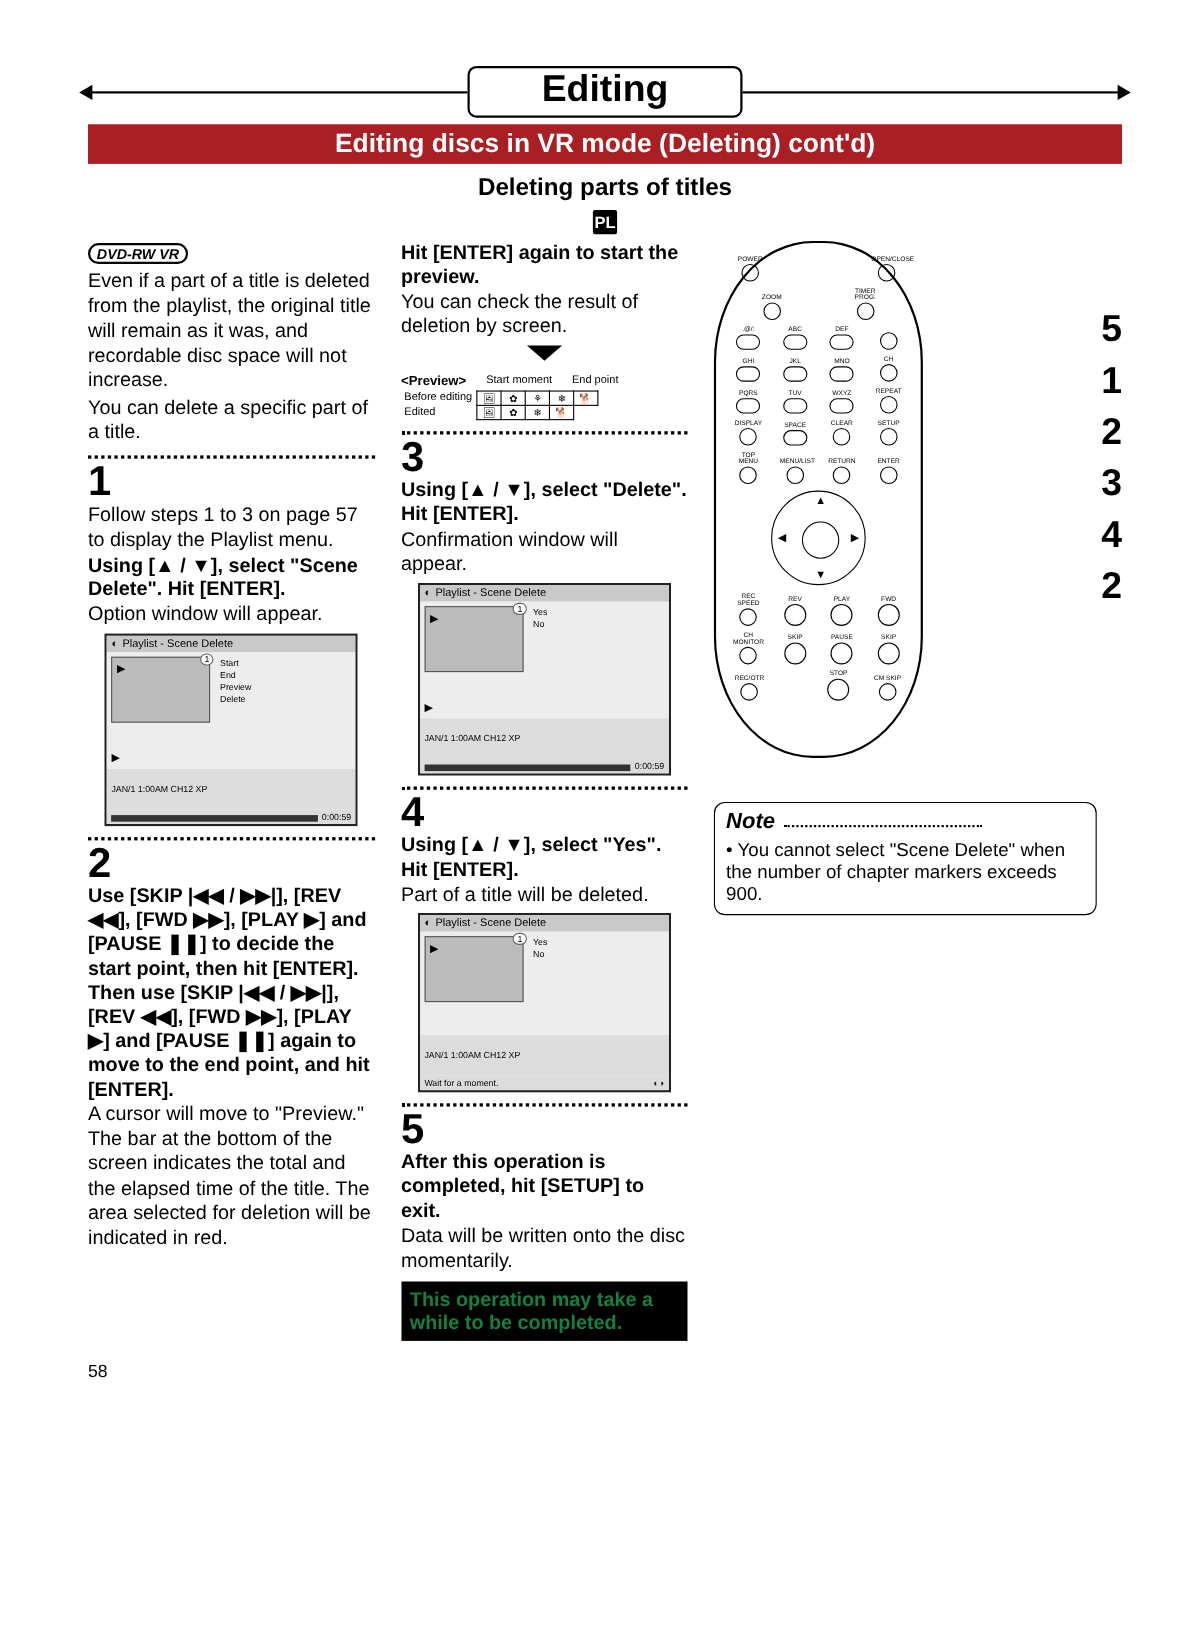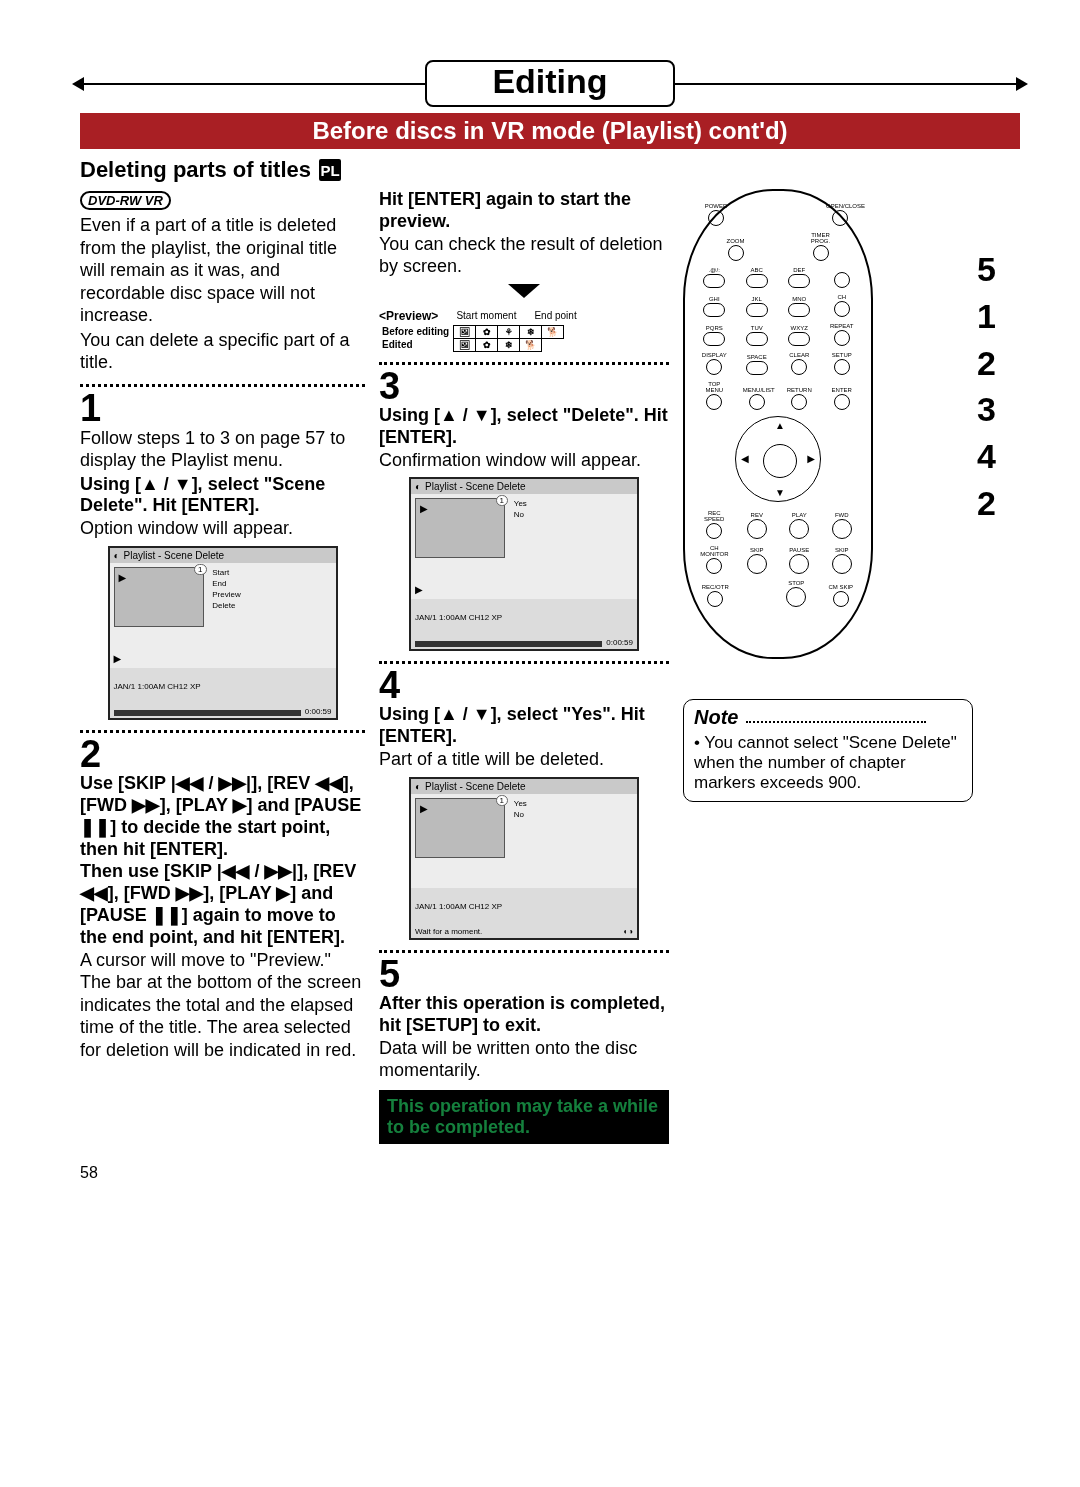--- a/index.html
+++ b/index.html
@@ -56,31 +56,32 @@
     padding: 4px 0;
     margin-bottom: 8px;
   }
   .subsection {
     font-weight: bold;
     font-size: 22px;
     display: flex;
     align-items: center;
     gap: 8px;
     margin-bottom: 6px;
+    flex-direction: column;
   }
   .subsection-icon {
     width: 22px; height: 22px;
     background: #000; color: #fff;
     border-radius: 2px;
     display: inline-flex; align-items: center; justify-content: center;
     font-size: 15px; font-weight: bold;
   }
   .columns {
     display: flex;
-    gap: 14px;
+    gap: 24px;
   }
   .col { flex: 1 1 0; }
   .col-left { max-width: 285px; }
   .col-mid { max-width: 290px; }
   .col-right { display:flex; gap:4px; align-items:flex-start; }
   .dvd-badge {
     display:inline-block;
     font-style: italic;
     border: 2px solid #000; border-radius: 10px;
     padding: 0 6px; font-size: 13px; font-weight: bold;
@@ -106,21 +107,21 @@
   }
   .screen-body { padding: 4px; background:#ededed; }
   .thumb { width: 90px; height: 60px; background:#bbb; border:1px solid #555; display:inline-block; vertical-align:top; position:relative; }
   .thumb::after { content:"▶"; position:absolute; left:4px; top:4px; font-size:10px; }
   .bubble { font-size:8px; position:absolute; right:-4px; top:-4px; background:#fff; border-radius:8px; padding:0 3px; border:1px solid #666;}
   .opts { display:inline-block; margin-left:6px; vertical-align:top; }
   .opt { font-size:8px; padding:1px 0; }
   .screen-bottom { background:#dcdcdc; padding:2px 4px; font-size:8px; display:flex; justify-content:space-between;align-items:flex-end; }
   .screen-sub { background:#dcdcdc; padding:14px 4px; font-size:8px; display:flex; justify-content:space-between; }
   .preview-tbl { font-size:9px; border-collapse:collapse; margin-top:2px; }
-  .preview-tbl td { border:1px solid #000; padding:1px 3px; text-align:center; min-width:22px;font-weight:bold; }
+  .preview-tbl td { border:1px solid #000; padding:1px 3px; text-align:center; min-width:22px; }
   .preview-tbl td.lbl { border:none; text-align:left; padding-right:4px; font-size:10px; }
   .preview-hdg { font-size:12px; font-weight:bold; }
   .blackbox {
     background:#000; color:#15803d; font-weight:bold;
     padding:6px 8px; margin-top:8px;
   }
   .remote {
     width: 190px; height: 470px;
     border: 2px solid #000; border-radius: 90px/110px;
     padding: 12px 8px;
@@ -135,21 +136,21 @@
   .nav-ring { width:86px; height:86px; border:1px solid #000; border-radius:50%; margin:4px auto 8px; position:relative; }
   .nav-ring::after { content:""; position:absolute; width:32px; height:32px; border:1px solid #000; border-radius:50%; left:27px; top:27px; }
   .nav-arrow { position:absolute; font-size:10px; }
   .nav-up{top:3px;left:39px;} .nav-down{bottom:3px;left:39px;}
   .nav-left{left:5px;top:36px;} .nav-right{right:5px;top:36px;}
   .side-numbers {
     display:flex; flex-direction:column; font-size:34px; font-weight:bold; line-height:1.2; gap:6px;
   }
   .note-box {
     border:1.5px solid #000; border-radius:10px;
-    padding:8px 10px; font-size:17px; margin-top:40px; width: 290px;
+    padding:8px 10px; font-size:17px; margin-top:40px; width: 348px;
     position:relative;
   }
   .note-title { font-style:italic; font-weight:bold; font-size:20px; display:inline-block; background:#fff; position:relative; top:-2px; padding-right:4px;}
   .note-dots { display:inline-block; border-top:2px dotted #000; width:180px; vertical-align:middle; margin-left:4px; }
   .pagenum { font-size:16px; margin-top:20px; }
   .triangle-down { display:inline-block; width:0;height:0; border-left:16px solid transparent; border-right:16px solid transparent; border-top:14px solid #000; margin:4px auto 2px; }
   .preview-head { display:flex; gap:18px; font-size:10px; margin-top:4px; align-items:center; }
 </style>
 </head>
 <body>
@@ -157,21 +158,21 @@
 <div class="page">
 
   <div class="chapter-header">
     <div class="chapter-line-l"></div>
     <div class="chapter-box">
       <div class="chapter-title">Editing</div>
     </div>
     <div class="chapter-line-r"></div>
   </div>
 
-  <div class="section-banner">Before discs in VR mode (Playlist) cont'd)</div>
+  <div class="section-banner">Editing discs in VR mode (Deleting) cont'd)</div>
 
   <div class="subsection">
     <span>Deleting parts of titles</span>
     <span class="subsection-icon">PL</span>
   </div>
 
   <div class="columns">
 
     <div class="col col-left">
       <span class="dvd-badge">DVD-RW VR</span>

